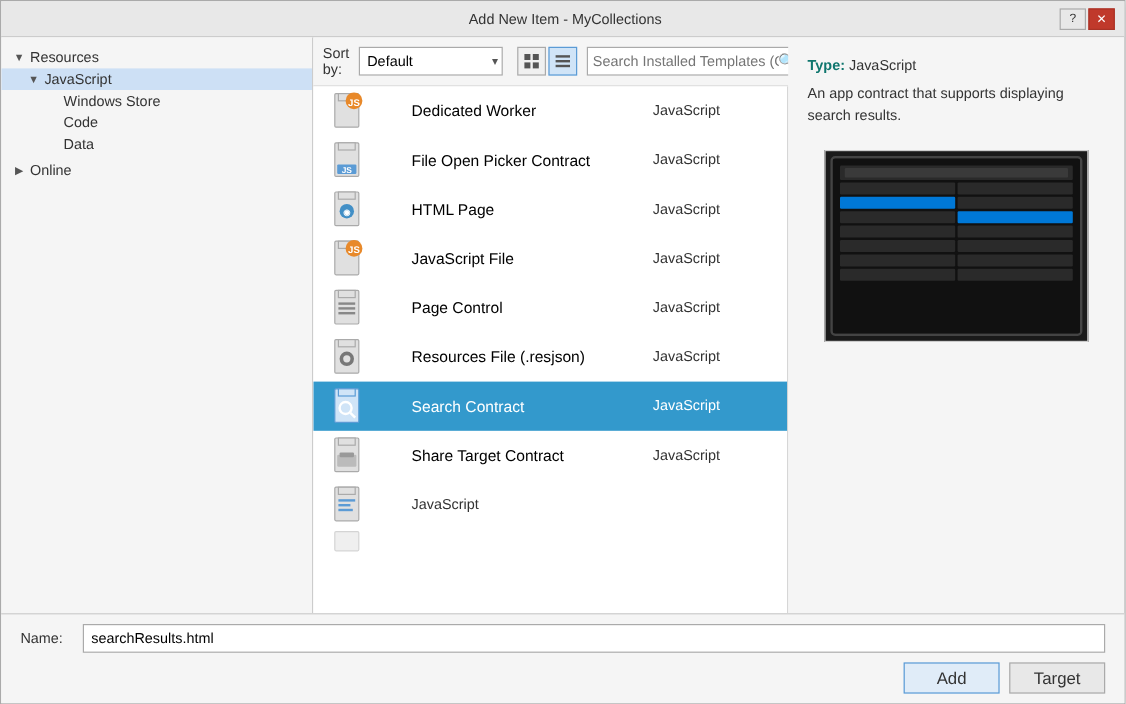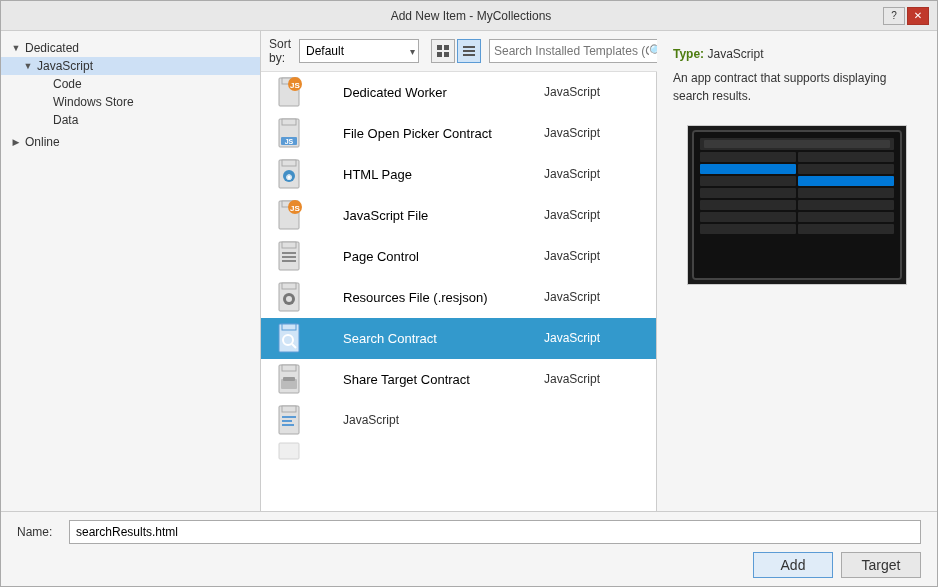--- a/index.html
+++ b/index.html
@@ -258,21 +258,21 @@
       flex-shrink: 0;
       padding: 16px;
       background: #f5f5f5;
       display: flex;
       flex-direction: column;
       gap: 8px;
     }
     .type-label {
       font-size: 12px;
       font-weight: bold;
-      color: #4d7c0f;
+      color: #0f766e;
     }
     .type-value {
       color: #333;
     }
     .type-desc {
       font-size: 12px;
       color: #333;
       line-height: 1.5;
     }
     .preview-img {
@@ -403,36 +403,36 @@
       <button class="title-btn close">✕</button>
     </div>
   </div>
 
   <div class="main-content">
 
     <div class="sidebar">
 
       <div class="tree-item">
         <span class="tree-expand">▼</span>
-        <span>Dedicated</span>
+        <span>Resources</span>
       </div>
 
       <div class="tree-item selected indent1">
         <span class="tree-expand">▼</span>
         <span>JavaScript</span>
       </div>
 
       <div class="tree-item indent2">
         <span class="tree-expand" style="visibility:hidden">▶</span>
-        <span>Code</span>
+        <span>Windows Store</span>
       </div>
 
       <div class="tree-item indent2">
         <span class="tree-expand" style="visibility:hidden">▶</span>
-        <span>Windows Store</span>
+        <span>Code</span>
       </div>
 
       <div class="tree-item indent2">
         <span class="tree-expand" style="visibility:hidden">▶</span>
         <span>Data</span>
       </div>
 
       <div class="tree-item" style="margin-top:4px">
         <span class="tree-expand">▶</span>
         <span>Online</span>

